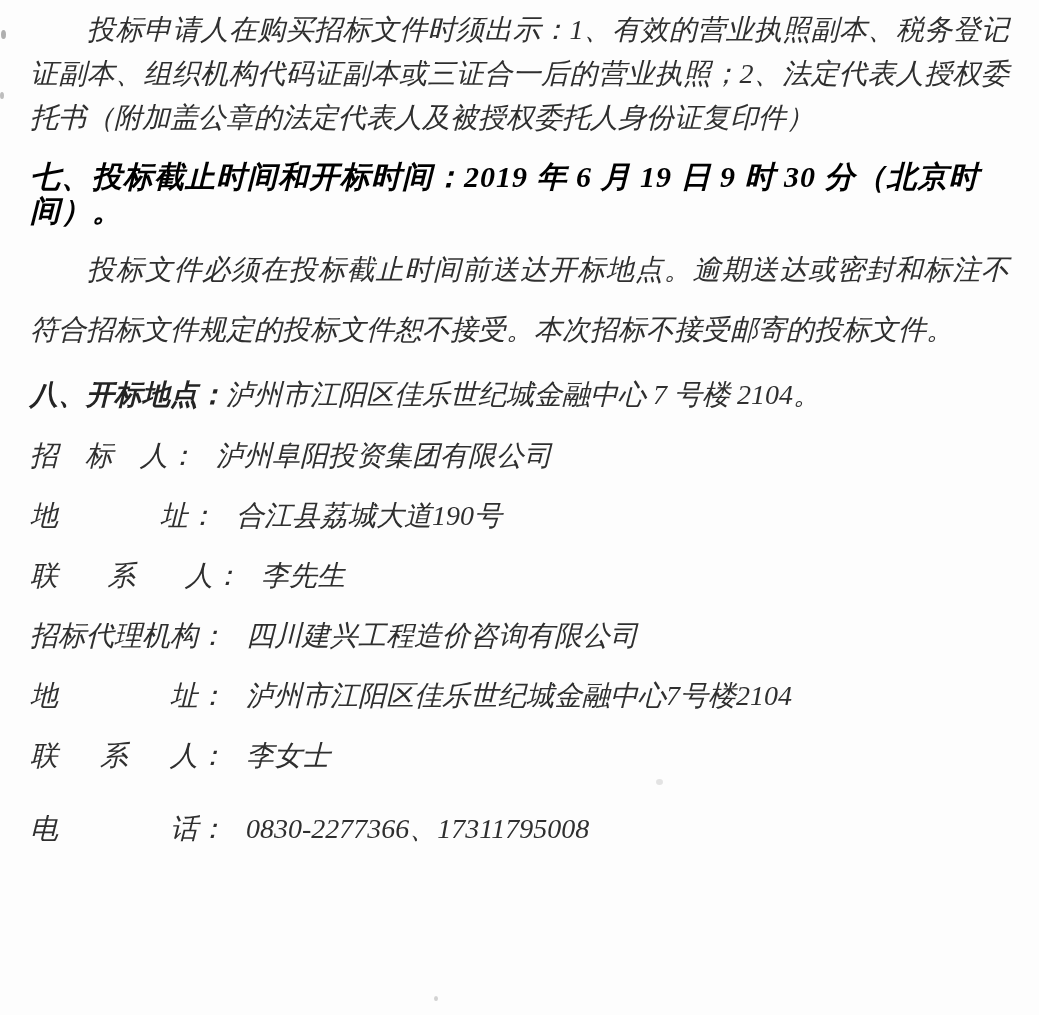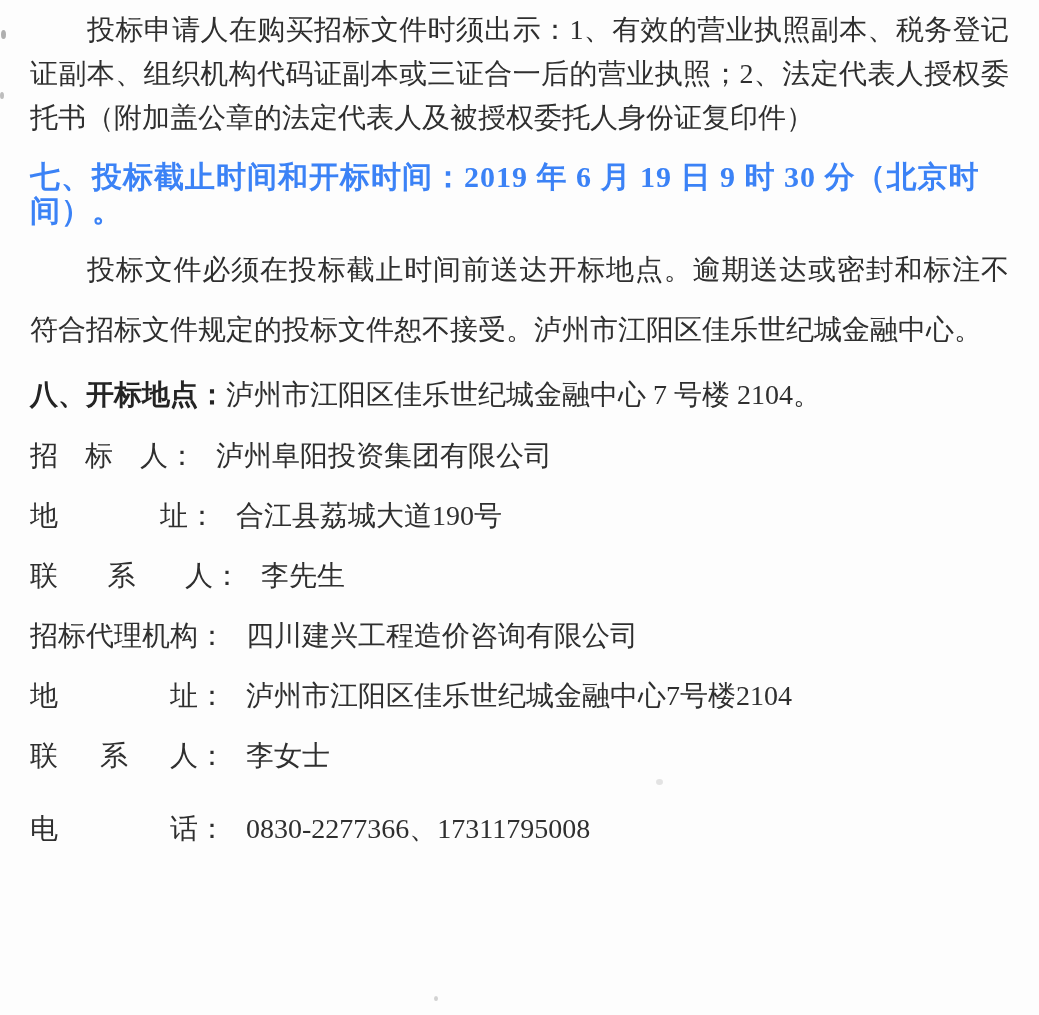--- a/index.html
+++ b/index.html
@@ -11,33 +11,34 @@
     position: relative;
     width: 1039px;
     height: 1015px;
     box-sizing: border-box;
     padding: 8px 30px 0 30px;
     background: #fdfdfd;
     overflow: hidden;
     font-family: "Liberation Serif", "DejaVu Serif", serif;
     color: #2f2f2f;
     font-size: 28px;
+    font-style: italic;
   }
   .intro {
     margin: 0;
     line-height: 44px;
     text-indent: 57px;
     text-align: justify;
   }
   .h7 {
     margin-top: 20px;
     font-size: 30px;
     font-weight: bold;
     line-height: 34px;
-    color: #3b82f6;
+    color: #000000;
     letter-spacing: 1px;
   }
   .body2 {
     margin: 12px 0 0 0;
     line-height: 60px;
     text-indent: 57px;
     text-align: justify;
   }
   .sec {
     line-height: 34px;
@@ -80,21 +81,21 @@
 </style>
 </head>
 <body>
 
 <div class="page">
 
   <p class="intro">投标申请人在购买招标文件时须出示：1、有效的营业执照副本、税务登记证副本、组织机构代码证副本或三证合一后的营业执照；2、法定代表人授权委托书（附加盖公章的法定代表人及被授权委托人身份证复印件）</p>
 
   <div class="h7">七、投标截止时间和开标时间：2019 年 6 月 19 日 9 时 30 分（北京时间）。</div>
 
-  <p class="body2">投标文件必须在投标截止时间前送达开标地点。逾期送达或密封和标注不符合招标文件规定的投标文件恕不接受。泸州市江阳区佳乐世纪城金融中心。</p>
+  <p class="body2">投标文件必须在投标截止时间前送达开标地点。逾期送达或密封和标注不符合招标文件规定的投标文件恕不接受。本次招标不接受邮寄的投标文件。</p>
 
   <div class="sec">
     <span class="bold">八、开标地点：</span><span>泸州市江阳区佳乐世纪城金融中心 7 号楼 2104。</span>
   </div>
 
 
 
   <div class="contacts">
 
     <div class="crow">

